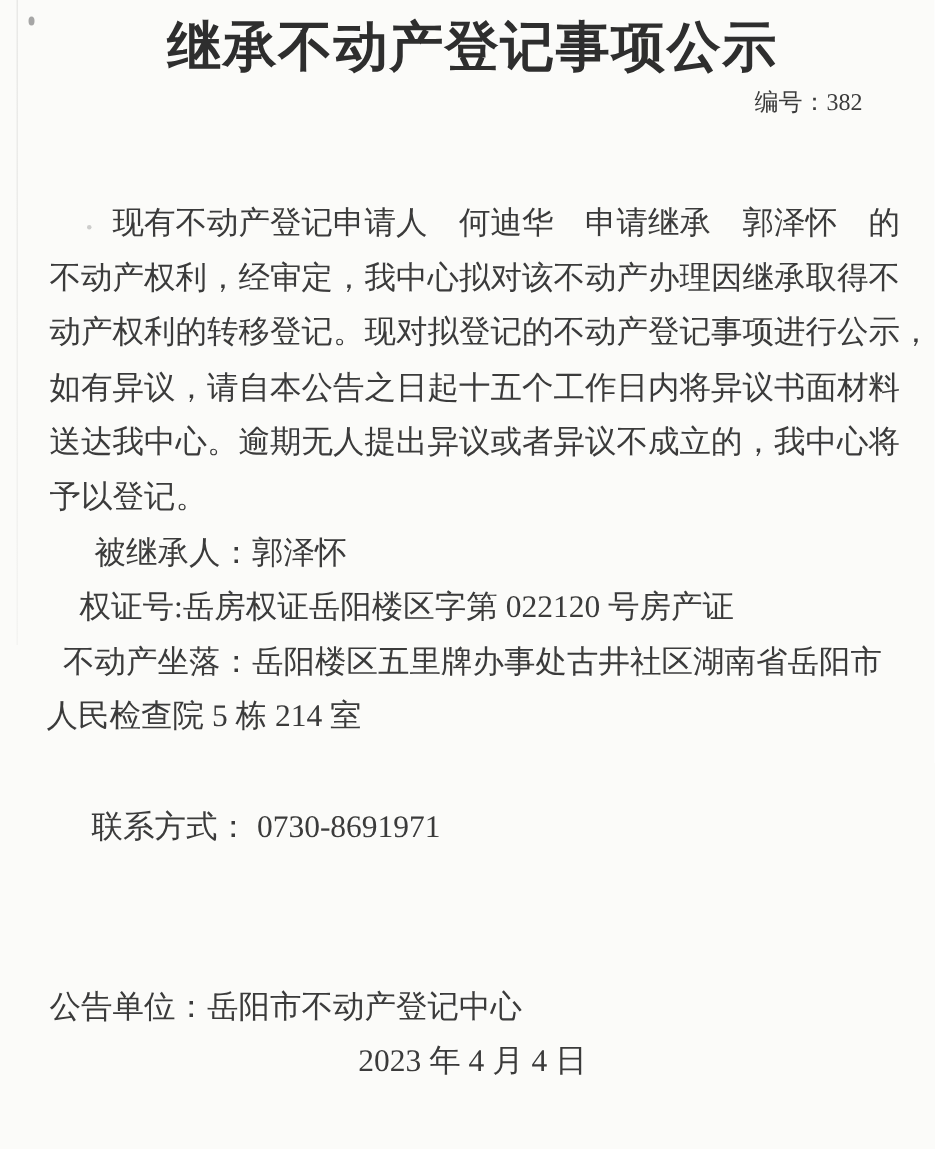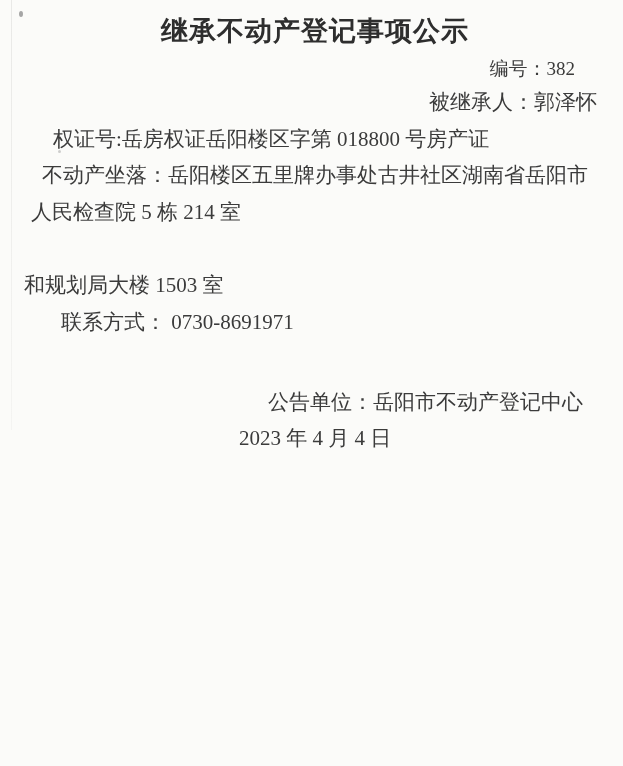--- a/index.html
+++ b/index.html
@@ -16,58 +16,58 @@
 
   .content {
     position: absolute;
     left: 33px;
     top: 0;
     width: 564px;
   }
 
   .title {
     margin: 14px 0 0 0;
-    font-size: 27px;
+    font-size: 36px;
     line-height: 34px;
     font-weight: 700;
     text-align: center;
     letter-spacing: 1px;
     color: #2e2e2e;
     white-space: nowrap;
   }
 
   .serial {
     margin-top: 6px;
-    font-size: 19px;
+    font-size: 16px;
     line-height: 30px;
     text-align: right;
     padding-right: 22px;
   }
 
   .para { margin-top: 46px; }
 
   .ln {
     font-size: 21px;
     line-height: 36.6px;
     white-space: nowrap;
   }
 
   .indent { text-indent: 42px; }
 
-  .off30 { margin-left: 30px; text-align: right; }
+  .off30 { margin-left: 30px; }
   .off28 { margin-left: 28px; }
   .off20 { margin-left: 20px; }
   .off19 { margin-left: 9px; }
   .offm2 { margin-left: -2px; }
   .offm9 { margin-left: -9px; }
 
   .blank  { height: 36.6px; }
   .blank2 { height: 43.6px; }
 
-  .issuer { text-align: right; padding-right: 14px; }
+  .issuer { padding-right: 14px; margin-top: 40px; }
   .date   { text-align: center; padding-right: 0; }
 
   
   .speck {
     position: absolute;
     background: #8a8a8a;
     border-radius: 50%;
     opacity: 0.75;
   }
   .s1 { left: 19px; top: 11px; width: 4px; height: 6px; }
@@ -88,33 +88,40 @@
   <div class="edge-line"></div>
   <div class="speck s1"></div>
   <div class="speck s2"></div>
 
   <div class="content">
 
     <h1 class="title">继承不动产登记事项公示</h1>
 
     <div class="serial">编号：382</div>
 
+    <div class="para">
+      <div class="ln indent">现有不动产登记申请人　何迪华　申请继承　郭泽怀　的</div>
+      <div class="ln">不动产权利，经审定，我中心拟对该不动产办理因继承取得不</div>
+      <div class="ln">动产权利的转移登记。现对拟登记的不动产登记事项进行公示，</div>
+      <div class="ln">如有异议，请自本公告之日起十五个工作日内将异议书面材料</div>
+      <div class="ln">送达我中心。逾期无人提出异议或者异议不成立的，我中心将</div>
+      <div class="ln">予以登记。</div>
+    </div>
 
     <div class="ln off30">被继承人：郭泽怀</div>
 
-    <div class="ln off20">权证号:岳房权证岳阳楼区字第 018800 号房产证</div>
+    <div class="ln off20">权证号:岳房权证岳阳楼区字第 022120 号房产证</div>
 
     <div class="ln off19">不动产坐落：岳阳楼区五里牌办事处古井社区湖南省岳阳市</div>
 
     <div class="ln offm2">人民检查院 5 栋 214 室</div>
 
     <div class="ln blank"></div>
 
 
-    <div class="ln offm9">和规划局大楼 1503 室</div>
 
     <div class="ln off28">联系方式： 0730-8691971</div>
 
     <div class="ln blank2"></div>
 
     <div class="ln issuer">公告单位：岳阳市不动产登记中心</div>
 
     <div class="ln date">2023 年 4 月 4 日</div>
 
   </div>

